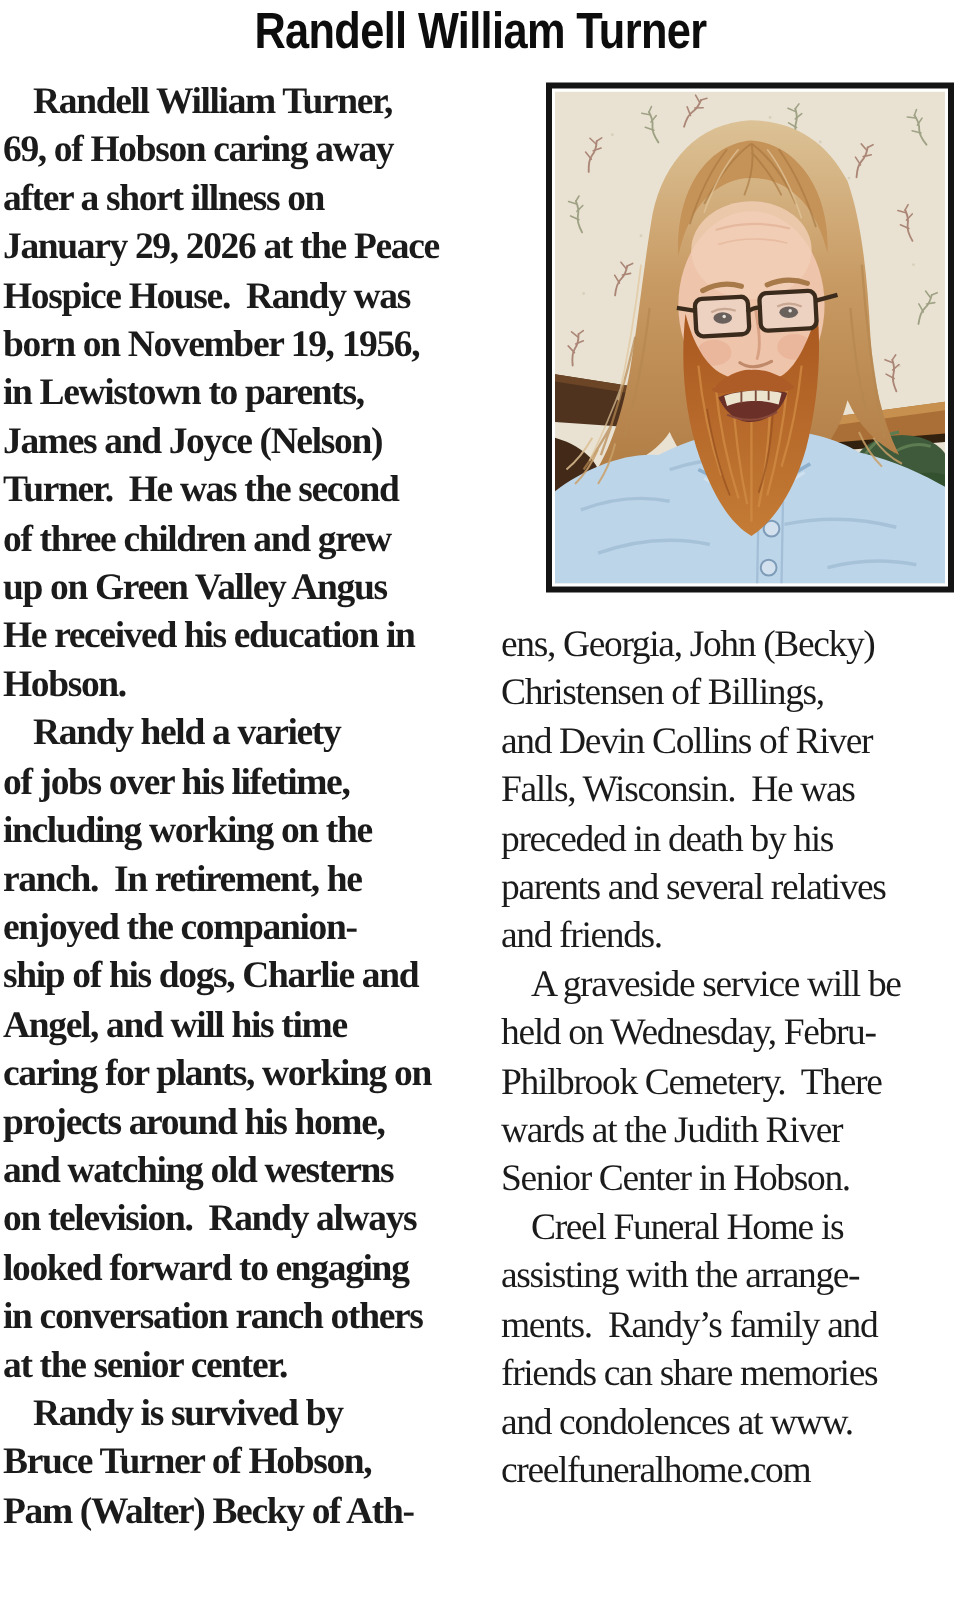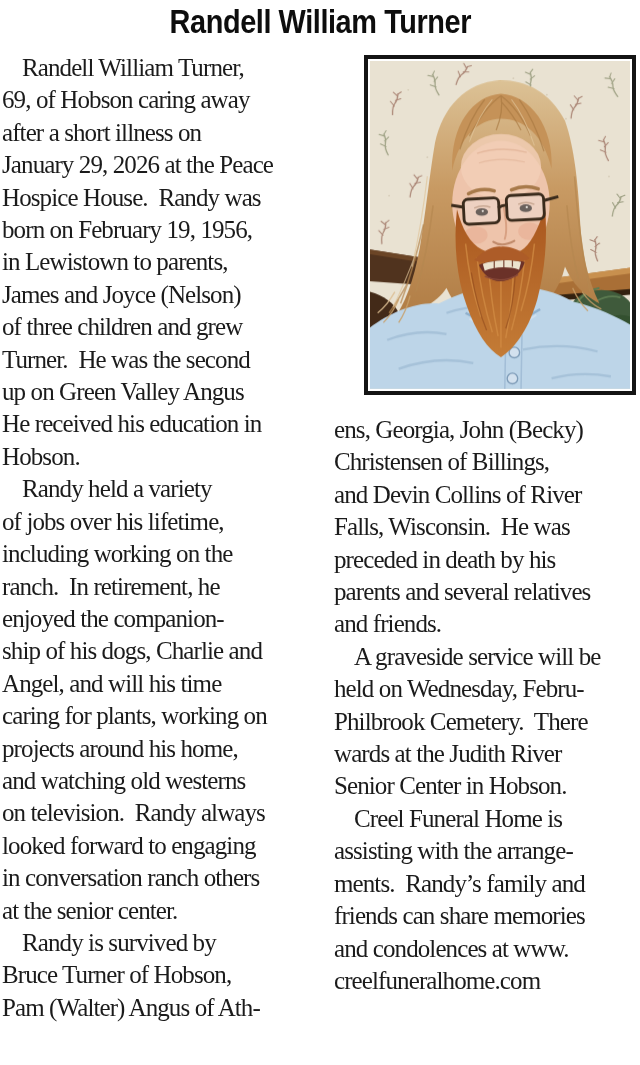--- a/index.html
+++ b/index.html
@@ -21,21 +21,21 @@
   .headline > span { display: inline-block; transform: scaleX(0.85); transform-origin: center; white-space: pre; }
 
   .columns {
     display: flex;
     margin-top: 11px;
     padding-left: 2px;
     padding-right: 1px;
     gap: 24px;
   }
   .col { font-size: 25px; line-height: 32.4px; letter-spacing: -0.9px; }
-  .col-left  { width: 308px; }
+  .col-left  { width: 308px; font-weight: bold; }
   .col-right { width: 305px; }
 
   .tline { white-space: pre; }
   .tline.indent { padding-left: 20px; }
 
   .photo-frame {
     width: 272px;
     height: 340px;
     margin: 3px 3px 19px auto;
     border: 4px solid #141414;
@@ -52,45 +52,45 @@
   <h1 class="headline"><span>Randell William Turner</span></h1>
 
   <div class="columns">
 
     <div class="col col-left">
         <div class="tline indent">Randell William Turner,</div>
         <div class="tline">69, of Hobson caring away</div>
         <div class="tline">after a short illness on</div>
         <div class="tline">January 29, 2026 at the Peace</div>
         <div class="tline">Hospice House.  Randy was</div>
-        <div class="tline">born on February 19, 1956,</div>
+        <div class="tline">born on November 19, 1956,</div>
         <div class="tline">in Lewistown to parents,</div>
         <div class="tline">James and Joyce (Nelson)</div>
+        <div class="tline">Turner.  He was the second</div>
         <div class="tline">of three children and grew</div>
-        <div class="tline">Turner.  He was the second</div>
         <div class="tline">up on Green Valley Angus</div>
         <div class="tline">He received his education in</div>
         <div class="tline">Hobson.</div>
         <div class="tline indent">Randy held a variety</div>
         <div class="tline">of jobs over his lifetime,</div>
         <div class="tline">including working on the</div>
         <div class="tline">ranch.  In retirement, he</div>
         <div class="tline">enjoyed the companion-</div>
         <div class="tline">ship of his dogs, Charlie and</div>
         <div class="tline">Angel, and will his time</div>
         <div class="tline">caring for plants, working on</div>
         <div class="tline">projects around his home,</div>
         <div class="tline">and watching old westerns</div>
         <div class="tline">on television.  Randy always</div>
         <div class="tline">looked forward to engaging</div>
         <div class="tline">in conversation ranch others</div>
         <div class="tline">at the senior center.</div>
         <div class="tline indent">Randy is survived by</div>
         <div class="tline">Bruce Turner of Hobson,</div>
-        <div class="tline">Pam (Walter) Angus of Ath-</div>
+        <div class="tline">Pam (Walter) Becky of Ath-</div>
       </div>
 
     <div class="col col-right">
 
       <div class="photo-frame">
         <svg viewBox="0 0 272 341" preserveAspectRatio="none">
           <defs>
             <linearGradient id="hg" x1="0" y1="0" x2="0" y2="1">
               <stop offset="0" stop-color="#dcc296"></stop>
               <stop offset="0.45" stop-color="#c89a63"></stop>

